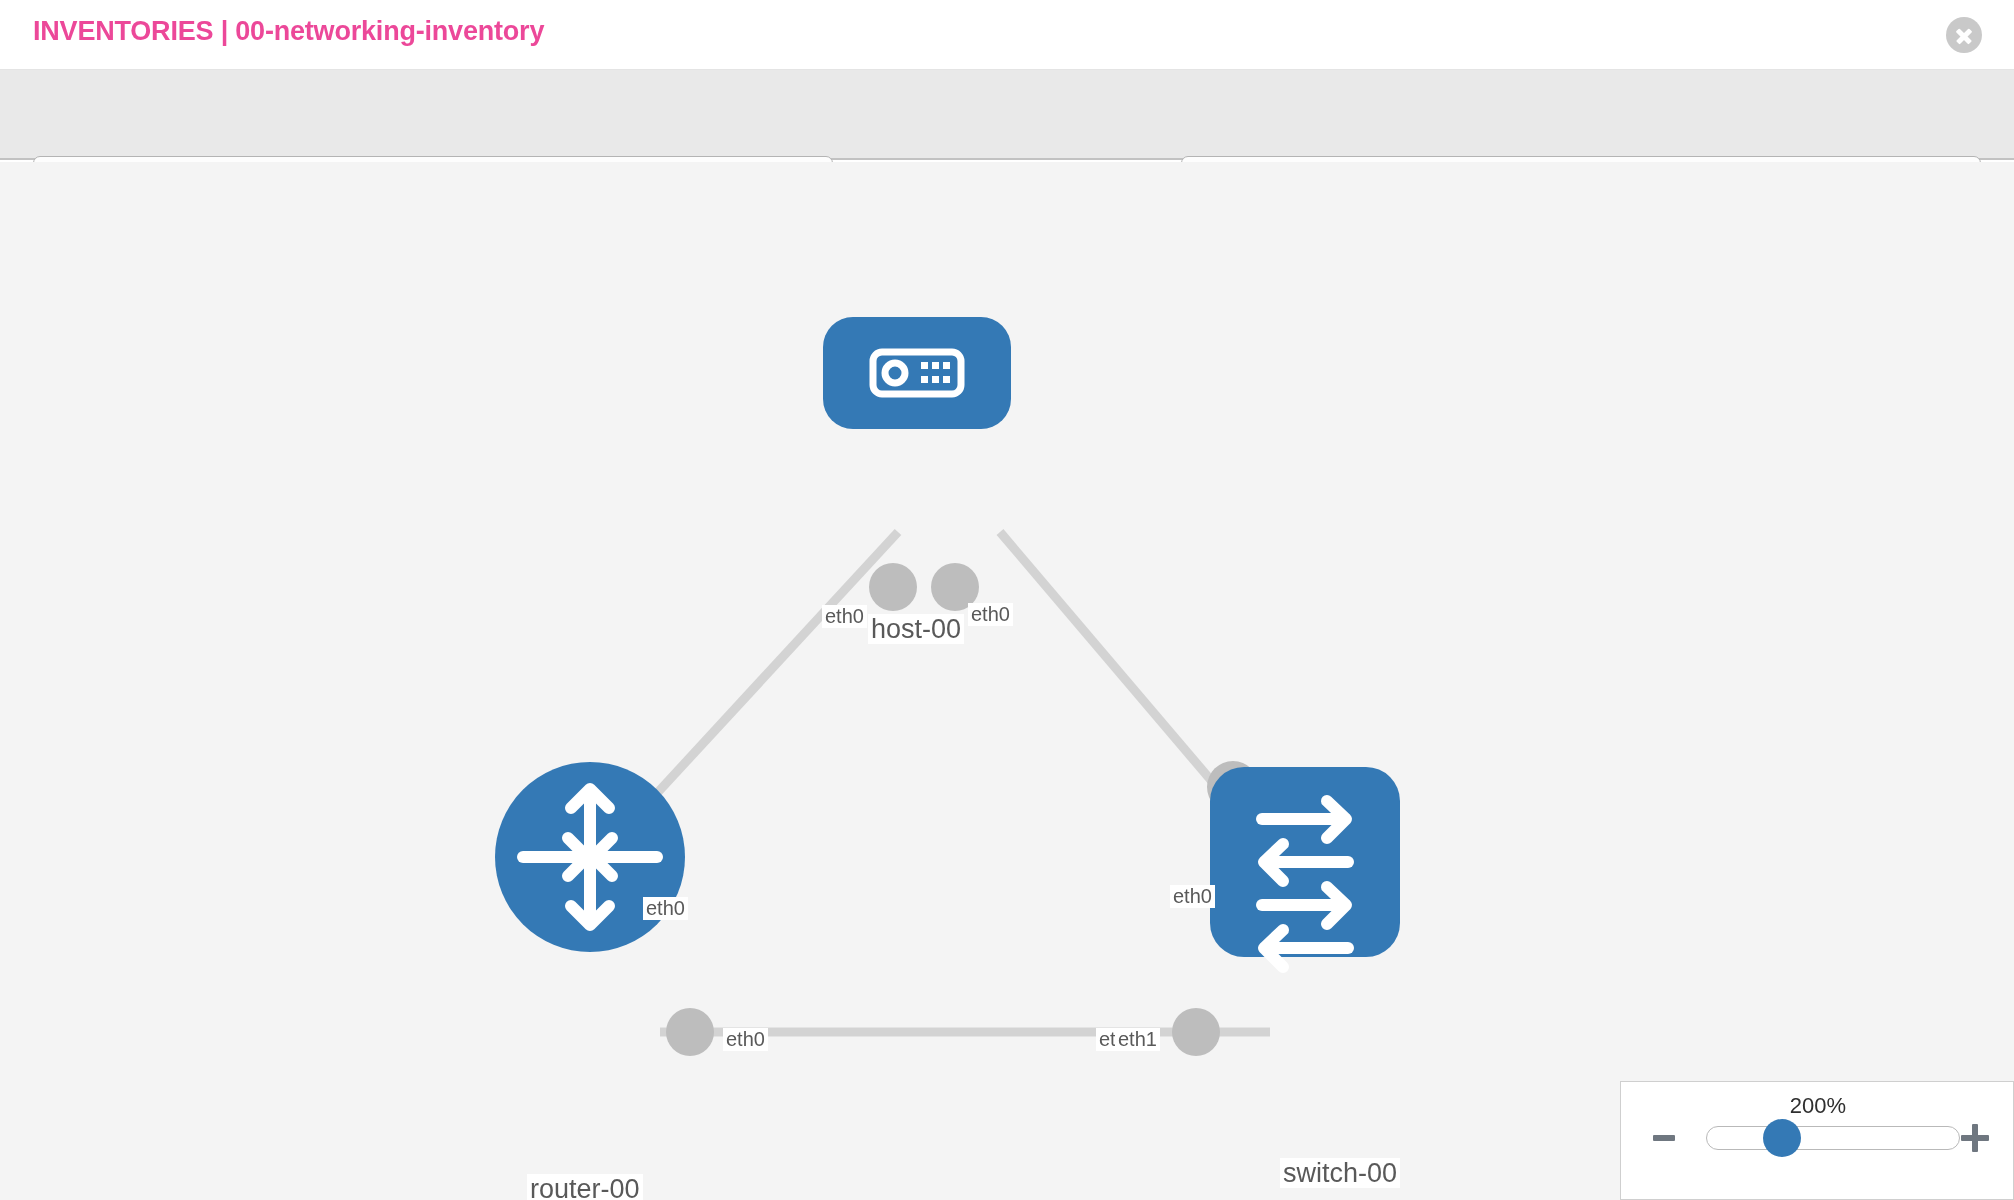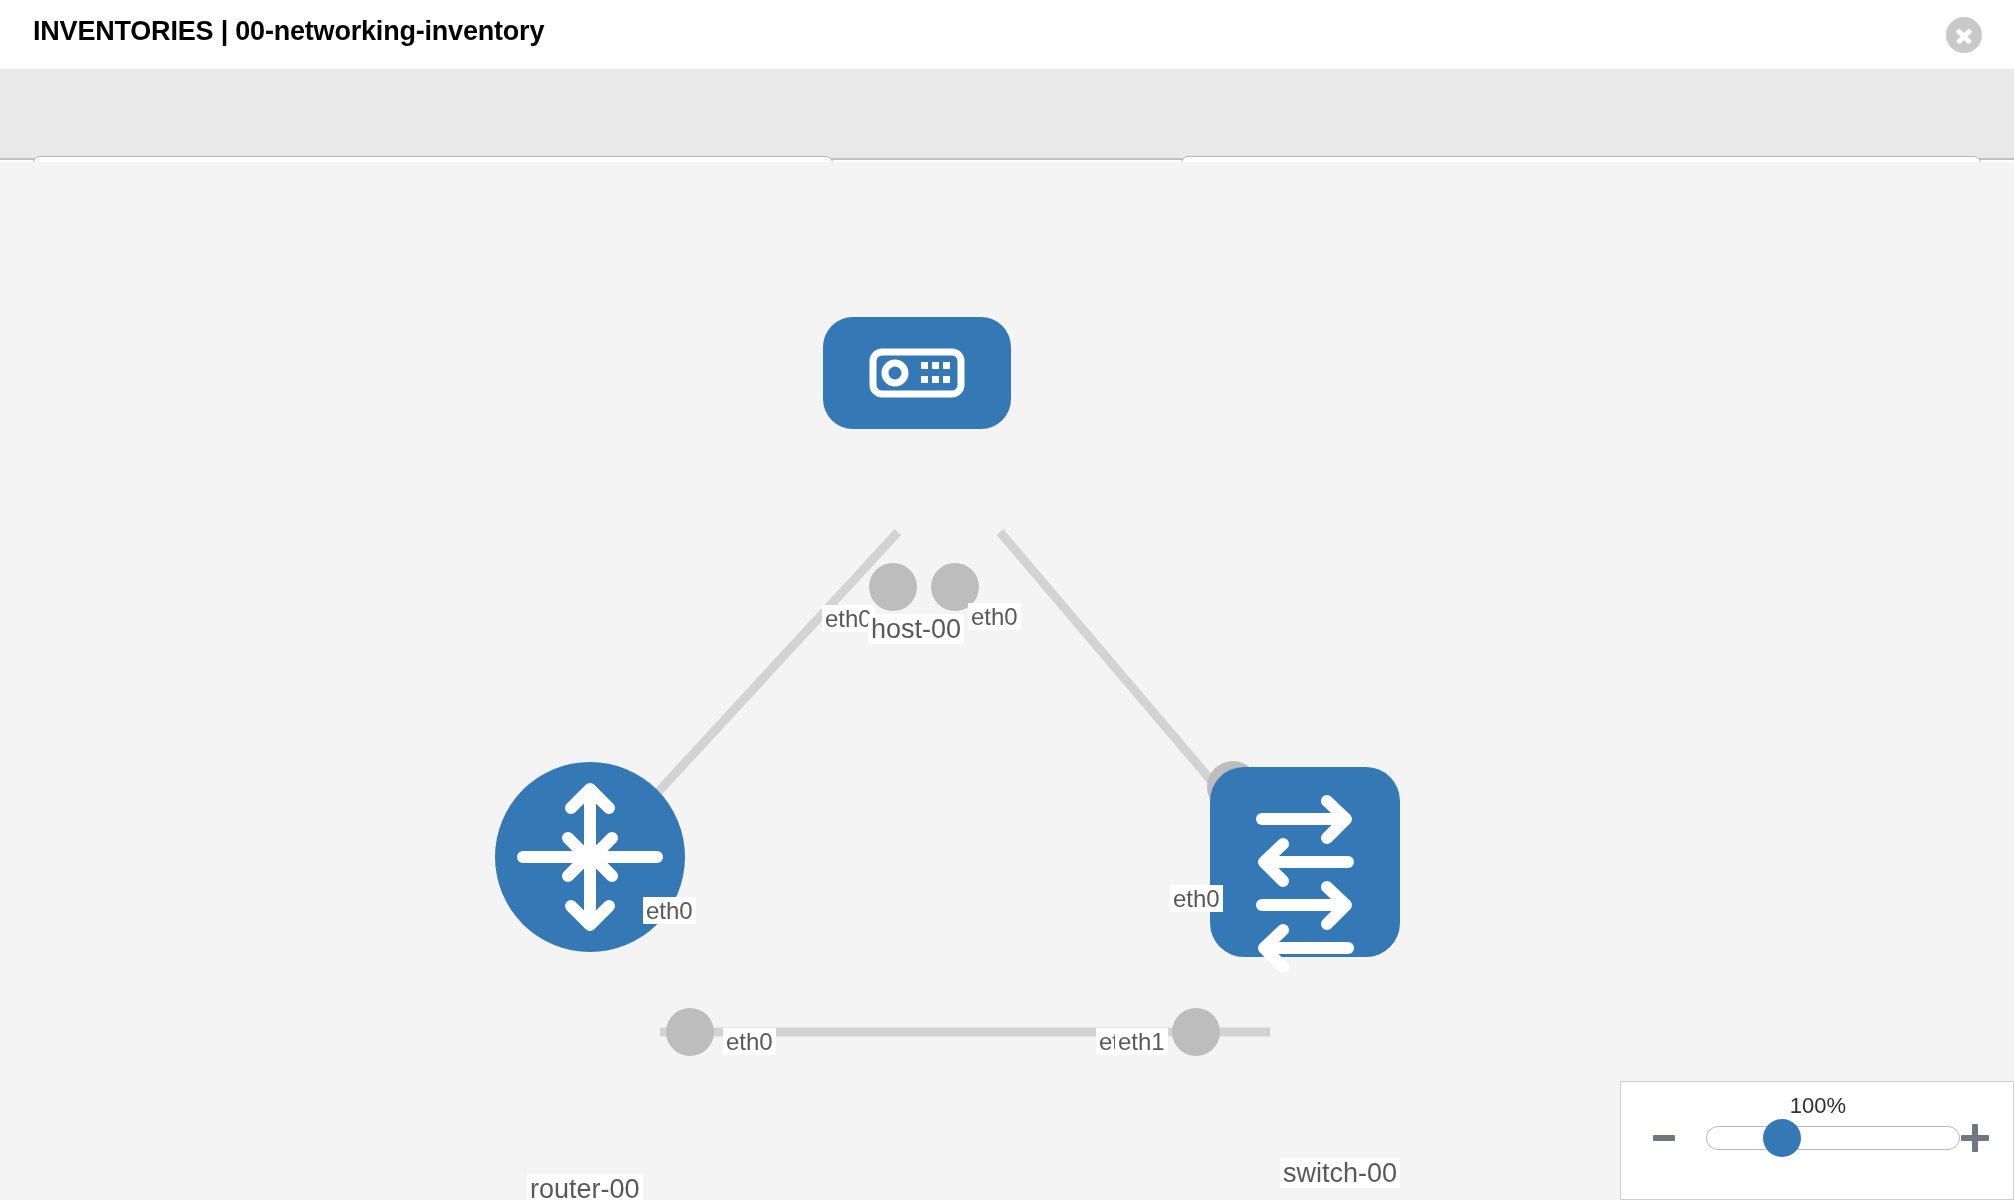--- a/index.html
+++ b/index.html
@@ -24,21 +24,21 @@
     background: #ffffff;
     border-bottom: 1px solid #e4e4e4;
     box-sizing: border-box;
   }
   .header-title {
     position: absolute;
     left: 33px;
     top: 16px;
     font-size: 27px;
     font-weight: bold;
-    color: #000000;
+    color: #ec4899;
     letter-spacing: -0.2px;
     white-space: nowrap;
   }
   .close-btn {
     position: absolute;
     right: 32px;
     top: 17px;
     width: 36px;
     height: 36px;
     border-radius: 50%;
@@ -135,21 +135,21 @@
   
   .node-label {
     position: absolute;
     background: #ffffff;
     color: #595959;
     white-space: nowrap;
     line-height: 1.05;
     padding: 1px 3px;
   }
   .label-node { font-size: 27px; }
-  .label-port { font-size: 24px; }
+  .label-port { font-size: 20px; }
 
   
   .zoom-panel {
     position: absolute;
     left: 1620px;
     top: 1081px;
     width: 394px;
     height: 119px;
     background: #ffffff;
     border: 1px solid #cfcfcf;
@@ -327,18 +327,18 @@
   <div class="node-label label-port" style="left:1096px; top:866px;">eth0</div>
   <div class="node-label label-port" style="left:1115px; top:866px;">eth1</div>
 
   <div class="node-label label-node" style="left:868px; top:432px;margin-top:20px;">host-00</div>
   <div class="node-label label-node" style="left:527px; top:996px;margin-top:16px;">router-00</div>
   <div class="node-label label-node" style="left:1280px; top:996px;">switch-00</div>
 
 </div>
 
 <div class="zoom-panel">
-  <div class="zoom-value">100%</div>
+  <div class="zoom-value">200%</div>
   <div class="zoom-minus"></div>
   <div class="zoom-track"></div>
   <div class="zoom-thumb"></div>
   <div class="zoom-plus"></div>
 </div>
 
 </body></html>

